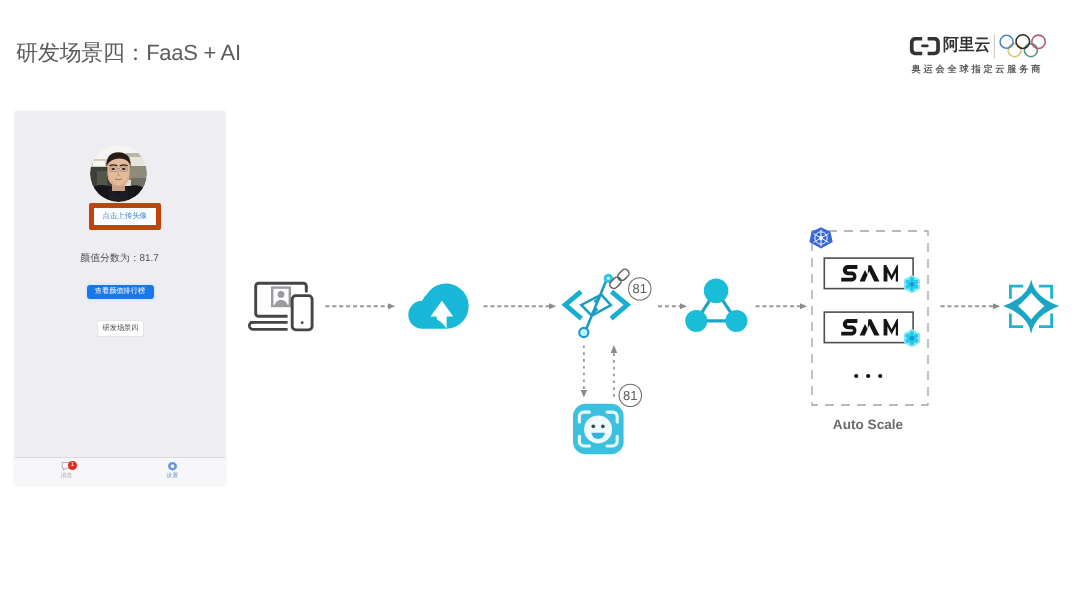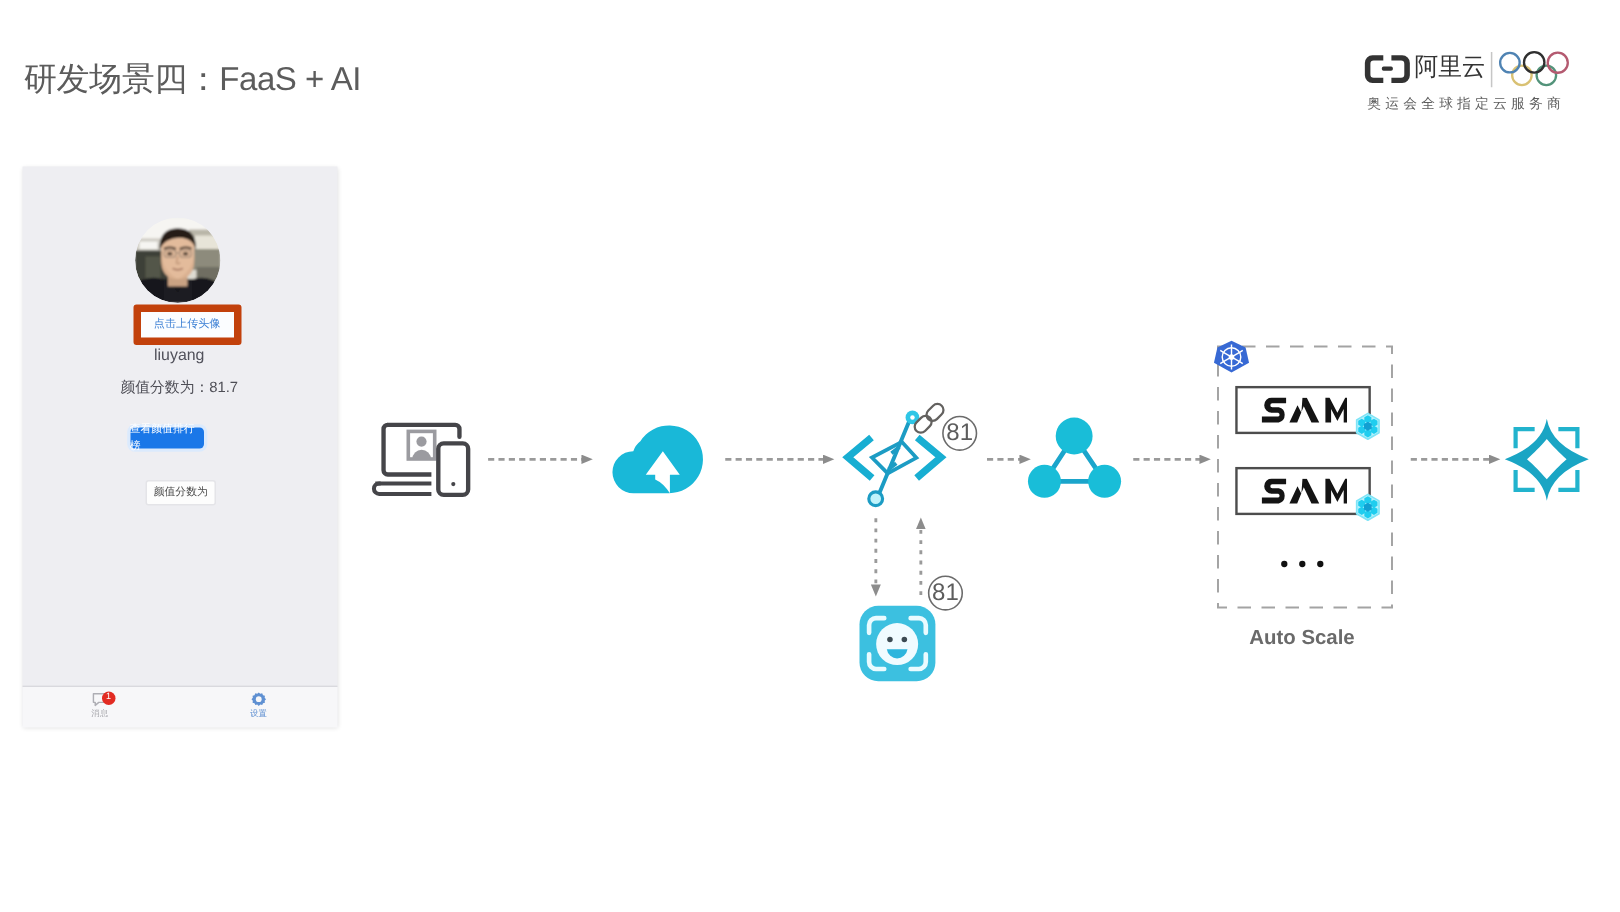--- a/index.html
+++ b/index.html
@@ -6,40 +6,40 @@
   body{width:1080px;height:608px;background:#ffffff;-webkit-font-smoothing:antialiased;text-rendering:geometricPrecision;
        font-family:"Liberation Sans",sans-serif;overflow:hidden;position:relative;}
   .slide{position:absolute;left:0;top:0;width:1080px;height:608px;background:#fff;
          transform:translateZ(0);border-radius:16px;}
 
   
   #title{position:absolute;transform:translateZ(0);left:16px;top:39.8px;font-size:22px;line-height:26px;
          color:#5c5c5c;letter-spacing:-0.3px;white-space:nowrap;}
 
   
-  #brand{position:absolute;left:905px;top:30px;width:145px;height:44px;transform:translateZ(0);}
+  #brand{position:absolute;left:905px;top:30px;width:145px;height:44px;transform:translateZ(0);font-weight:bold;}
   #brandsvg{position:absolute;left:0;top:0;}
   #brandname{position:absolute;left:38px;top:6px;font-size:16.8px;line-height:17px;
              color:#333;white-space:nowrap;transform:scaleX(.94);transform-origin:left center;}
   #brandtag{position:absolute;left:6.5px;top:32.5px;width:150px;font-size:9.2px;color:#5e5e5e;
             letter-spacing:.12px;white-space:nowrap;}
 
   
   #phone{position:absolute;left:15px;top:111px;width:210px;height:373px;
          background:#eeeef2;box-shadow:0 1px 3px rgba(0,0,0,.12);transform:translateZ(0);}
   #avatar{position:absolute;left:75px;top:33.5px;width:57px;height:57px;border-radius:50%;
           overflow:hidden;}
   #uploadbtn{position:absolute;left:74px;top:92px;width:61.5px;height:17px;
              border:5px solid #c2410c;border-radius:2px;background:#fbfdff;
              font-size:7.4px;color:#3b7fd4;display:flex;align-items:center;justify-content:center;}
   #uname{position:absolute;left:-1px;top:119.5px;width:211px;text-align:center;
          font-size:10.6px;line-height:13px;color:#50505a;}
   #score{position:absolute;left:-1px;top:142px;width:211px;text-align:center;
          font-size:9.9px;line-height:12px;color:#4e4e56;}
-  #primarybtn{position:absolute;left:71.5px;top:173.5px;width:49px;height:14.5px;border-radius:3px;
+  #primarybtn{position:absolute;left:71.5px;top:173.5px;width:67px;height:14.5px;border-radius:3px;
               background:#1a77e8;color:#fff;font-size:7.2px;
               display:flex;align-items:center;justify-content:center;
               box-shadow:0 0 0 2.2px #dbeafd;}
   #secondarybtn{position:absolute;left:82px;top:208.5px;width:45px;height:15px;border-radius:2px;
                 background:#fdfdfd;border:1px solid #e4e4e8;color:#4a4a4a;font-size:7.2px;
                 display:flex;align-items:center;justify-content:center;}
   #tabbar{position:absolute;left:0;top:345.6px;width:210px;height:27.4px;background:#f7f7f9;
           border-top:1px solid #d9d9de;}
   .tab{position:absolute;top:3px;width:44px;height:22px;display:flex;flex-direction:column;
        align-items:center;}
@@ -47,21 +47,21 @@
   #tab0{left:29.6px;} #tab1{left:135.4px;}
   #tab0 .tablabel{color:#a0a0a6;} #tab1 .tablabel{color:#5f90d2;}
   #badge{position:absolute;left:52.7px;top:3.4px;width:9.4px;height:9.4px;border-radius:50%;
          background:#e22b22;color:#fff;font-size:6px;line-height:9.4px;text-align:center;
          font-family:"Liberation Sans",sans-serif;}
 
   
   #diagram{position:absolute;left:0;top:0;width:1080px;height:608px;}
   .dlabel{position:absolute;font-size:13.6px;color:#6a6a6a;transform:translateZ(0);}
   #autoscalelabel{left:808px;top:417px;width:120px;text-align:center;font-weight:bold;}
-  .badgetxt{position:absolute;font-size:16px;line-height:14px;color:#5d5d5d;text-align:center;width:30px;
+  .badgetxt{position:absolute;font-size:13px;line-height:14px;color:#5d5d5d;text-align:center;width:30px;
              transform:translateZ(0);}
   #badgeU{left:624.8px;top:282px;}
   #badgeL{left:615.3px;top:388.5px;}
   .samtext{position:absolute;width:57px;height:17px;}
   #sam1{left:841px;top:265px;}
   #sam2{left:841px;top:319px;}
   #dots{position:absolute;left:853.8px;top:372.6px;width:32px;height:6px;}
   #dots svg,.samtext svg,.tabicon{display:block;}
 </style>
 </head>
@@ -147,24 +147,23 @@
 
           <ellipse cx="23.2" cy="24.1" rx="1.9" ry="1.0" fill="#2b221c"></ellipse>
           <ellipse cx="33.7" cy="24.1" rx="1.9" ry="1.0" fill="#2b221c"></ellipse>
 
           <path d="M28.4 26.2 L27.6 30.4 Q28.6 31.2 29.8 30.3" stroke="#b98f72" stroke-width="0.8" fill="none" stroke-linecap="round"></path>
           <path d="M25.4 34.1 Q28.5 35.6 31.6 34.1" stroke="#9f6f5b" stroke-width="1.0" fill="none" stroke-linecap="round"></path>
         </g>
       </svg>
     </div>
     <div id="uploadbtn">点击上传头像</div>
-    <div id="uname">liuyang</div>
     <div id="score">颜值分数为：81.7</div>
     <div id="primarybtn">查看颜值排行榜</div>
-    <div id="secondarybtn">颜值分数为</div>
+    <div id="secondarybtn">研发场景四</div>
     <div id="tabbar">
       <div class="tab" id="tab0">
         <svg class="tabicon" viewBox="0 0 12 12" width="11" height="11">
           <path d="M1.4 1.6 h9.2 v6.3 h-5.3 l-2.6 2.2 v-2.2 h-1.3 z" fill="none" stroke="#aeaeb4" stroke-width="1.05" stroke-linejoin="round"></path>
         </svg>
         <span class="tablabel">消息</span>
       </div>
       <div id="badge">1</div>
       <div class="tab" id="tab1">
         <svg class="tabicon" viewBox="0 0 12 12" width="11" height="11">

